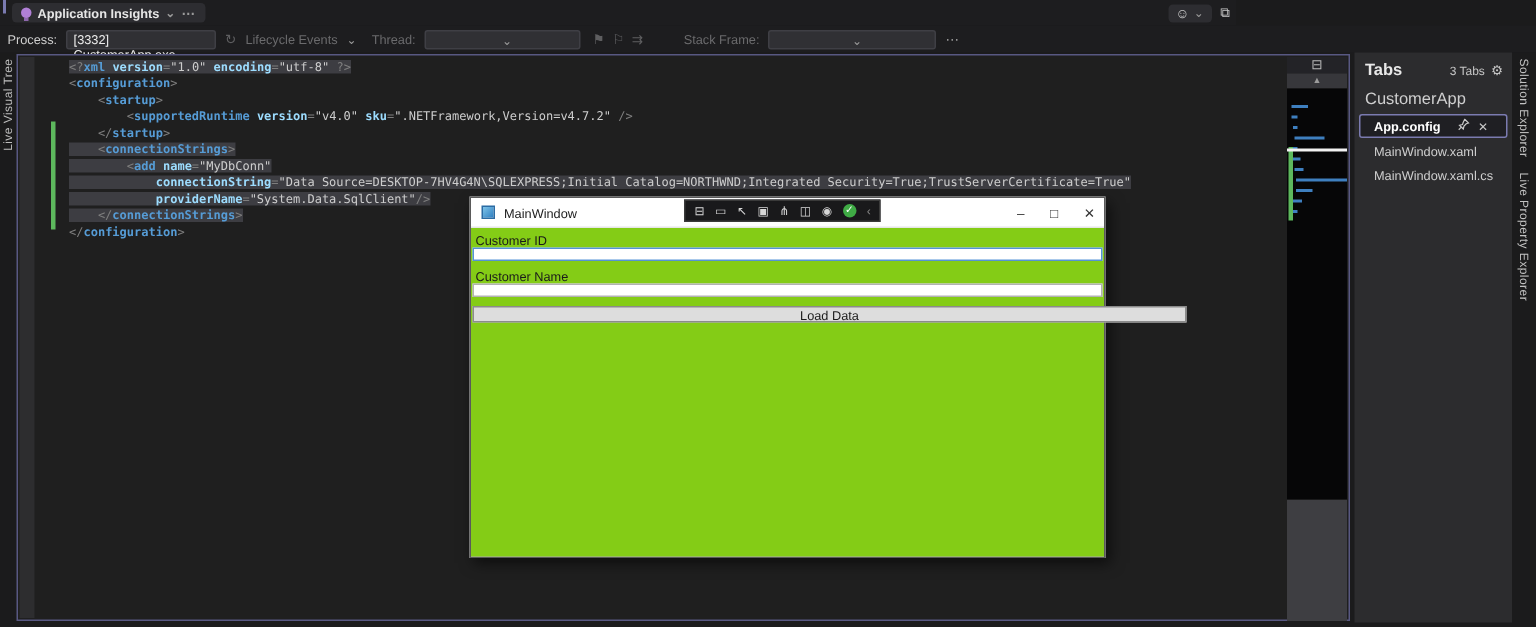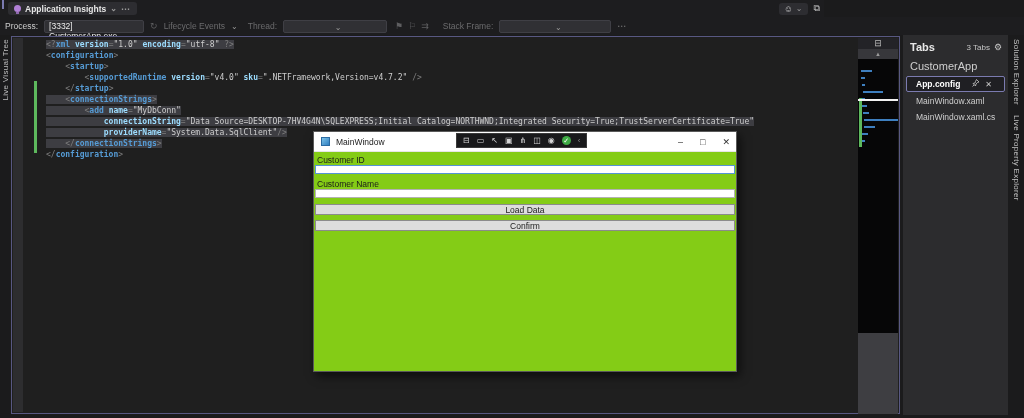--- a/index.html
+++ b/index.html
@@ -81,21 +81,21 @@
   .aw-dbgbar .dicon { color:#d6d6d6; font-size:8px; line-height:15px; }
   .dicon.ok { color:#fff; background:#3fab45; border-radius:50%; width:9px; height:9px;
     font-size:7px; display:flex; align-items:center; justify-content:center; }
   .dicon.collapse { color:#8a8a8a; }
   .aw-ctrls { position:absolute; right:6px; top:0; height:20px; display:flex; align-items:center; gap:17px;
     color:#333; font-size:9px; }
   .aw-body { position:relative; height:219px; background:#84cc16; color:#1a1a1a; font-size:8.5px; }
   .aw-label { position:absolute; left:3px; }
   .aw-input { position:absolute; left:1px; width:420px; height:9px; background:#fff; border:1px solid #b2b2b2; }
   .aw-input.focus { border:1px solid #5593d6; }
-  .aw-btn { position:absolute; left:1px; width:420px; height:11px; background:#ddd; border:1px solid #8b8b8b;
+  .aw-btn { position:absolute; left:1px; width:476px; height:11px; background:#ddd; border:1px solid #8b8b8b;
     text-align:center; line-height:10px; font-size:8.5px; color:#1a1a1a; }
   .pin-svg, .x-glyph { font-size:8px; }
 </style>
 </head>
 <body>
 
 <div class="screen">
 
   <div class="topbar">
     <div class="purple-sliver"></div>
@@ -126,21 +126,21 @@
     <span class="tb-label dim" style="margin-left:4px">Thread:</span>
     <div class="tb-select" style="width:104px">
       <span></span>
       <span class="chev">⌄</span>
     </div>
     <span id="flag-icons" style="display:flex;gap:5px;margin-left:2px">
         <span class="tb-icon">⚑</span>
         <span class="tb-icon">⚐</span>
         <span class="tb-icon">⇉</span>
       </span>
-    <span class="tb-label dim" style="margin-left:8px">Stack Frame:</span>
+    <span class="tb-label dim" style="margin-left:21px">Stack Frame:</span>
     <div class="tb-select" style="width:112px">
       <span></span>
       <span class="chev">⌄</span>
     </div>
     <span class="dots">⋯</span>
   </div>
 
   <div class="left-rail">
     <span class="vtext-left">Live Visual Tree</span>
   </div>
@@ -221,17 +221,16 @@
         <span>□</span>
         <span>✕</span>
       </div>
     </div>
     <div class="aw-body">
       <div class="aw-label" style="top:3px">Customer ID</div>
       <div class="aw-input focus" style="top:13px"></div>
       <div class="aw-label" style="top:27px">Customer Name</div>
       <div class="aw-input" style="top:37px"></div>
       <div class="aw-btn" style="top:52px">Load Data</div>
-      <div class="aw-btn" style="top:68px">Confirm</div>
     </div>
   </div>
 
 </div>
 
 </body></html>

